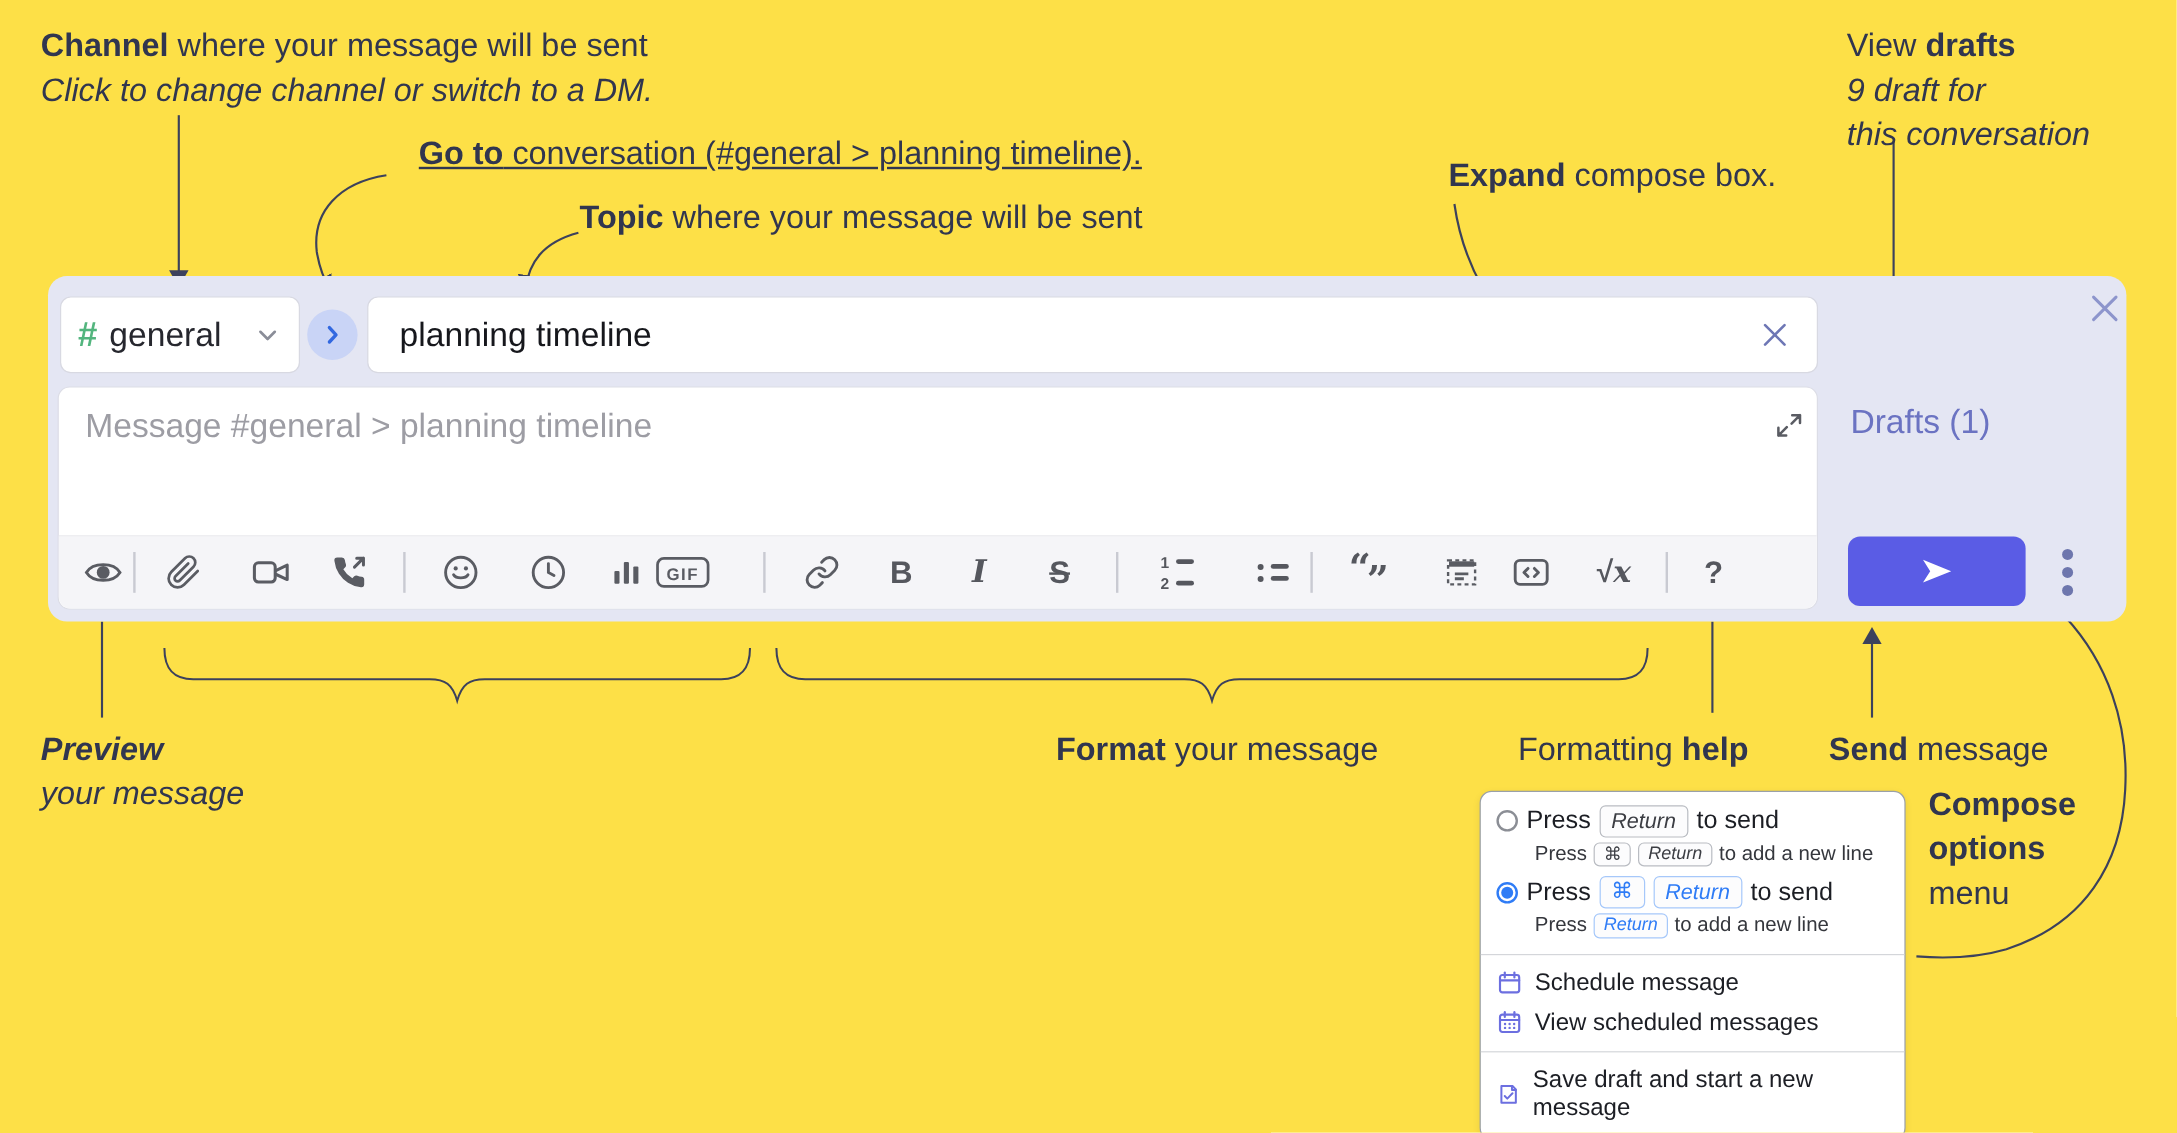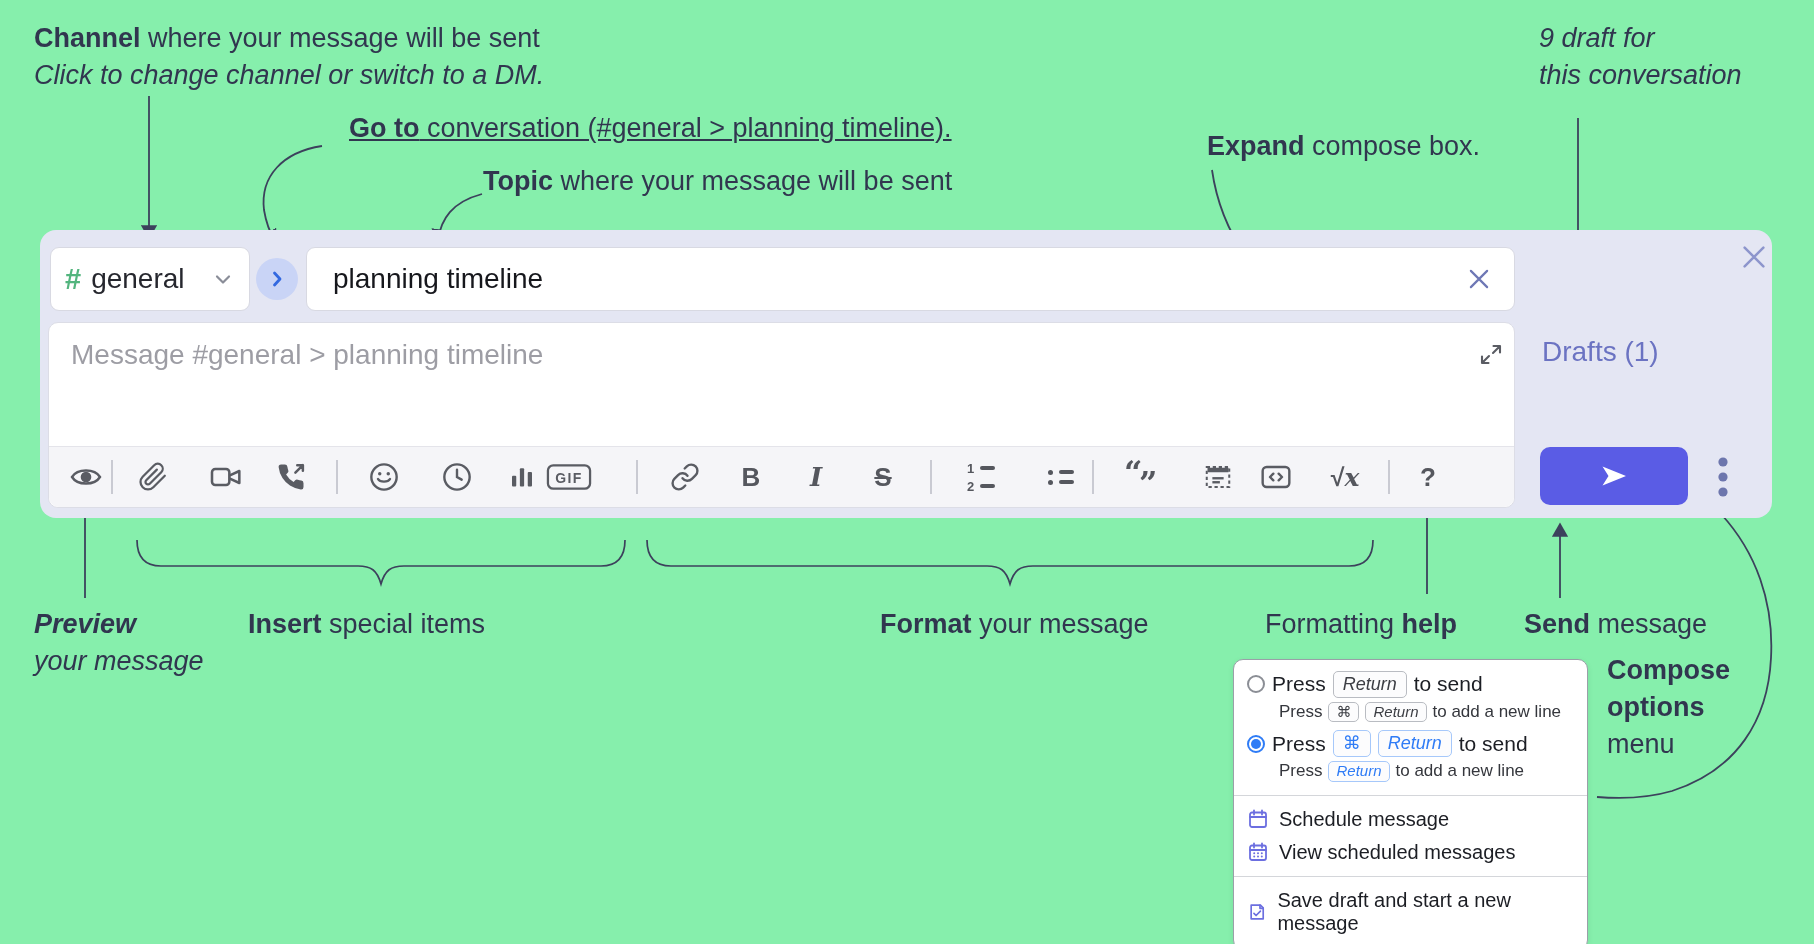--- a/index.html
+++ b/index.html
@@ -1,16 +1,16 @@
 <!DOCTYPE html>
 <html><head>
 <meta charset="utf-8">
 <style>
   html,body{margin:0;padding:0;background:#fff;}
-  .stage{position:relative;width:1814px;height:944px;background:#86efac;overflow:hidden;
+  .stage{position:relative;width:1814px;height:944px;background:#fde047;overflow:hidden;
          font-family:"Liberation Sans",sans-serif;color:#31364f;}
   .abs{position:absolute;}
   svg{display:block;}
   
   .ann{font-size:27px;line-height:37px;color:#31364f;white-space:nowrap;}
   .ann .b{font-weight:700;}
   .ann .i{font-style:italic;}
   
   .compose-bg{left:40px;top:230px;width:1732px;height:288px;background:#e4e6f3;border-radius:16px;}
   .wbox{background:#fff;border:1px solid #d8d9e2;border-radius:9px;box-sizing:border-box;}
@@ -100,20 +100,21 @@
   <div class="abs ann" style="left:349px;top:110px;text-decoration:underline;">
     <span class="b">Go to</span><span> conversation (#general &gt; planning timeline).</span>
   </div>
   <div class="abs ann" style="left:483px;top:163px;">
     <span class="b">Topic</span><span> where your message will be sent</span>
   </div>
   <div class="abs ann" style="left:1207px;top:128px;">
     <span class="b">Expand</span><span> compose box.</span>
   </div>
   <div class="abs ann" style="left:1539px;top:20px;">
+    <div><span>View </span><span class="b">drafts</span></div>
     <div class="i">9 draft for</div>
     <div class="i">this conversation</div>
   </div>
 
   <div class="abs compose-bg"></div>
 
   <div class="abs wbox channel-select">
     <span class="hash">#</span>
     <span class="channel-name">general</span>
     <span style="margin-left:auto;">
@@ -289,23 +290,20 @@
     <svg width="12" height="44" viewBox="0 0 12 44" fill="#6d76ad">
       <circle cx="6" cy="7" r="4.6"></circle>
         <circle cx="6" cy="22" r="4.6"></circle>
         <circle cx="6" cy="37" r="4.6"></circle>
       </svg>
   </span>
 
   <div class="abs ann" style="left:34px;top:606px;font-style:italic;">
     <div class="b">Preview</div>
     <div>your message</div>
-  </div>
-  <div class="abs ann" style="left:248px;top:606px;">
-    <span class="b">Insert</span><span> special items</span>
   </div>
   <div class="abs ann" style="left:880px;top:606px;">
     <span class="b">Format</span><span> your message</span>
   </div>
   <div class="abs ann" style="left:1265px;top:606px;">
     <span>Formatting </span><span class="b">help</span>
   </div>
   <div class="abs ann" style="left:1524px;top:606px;">
     <span class="b">Send</span><span> message</span>
   </div>

